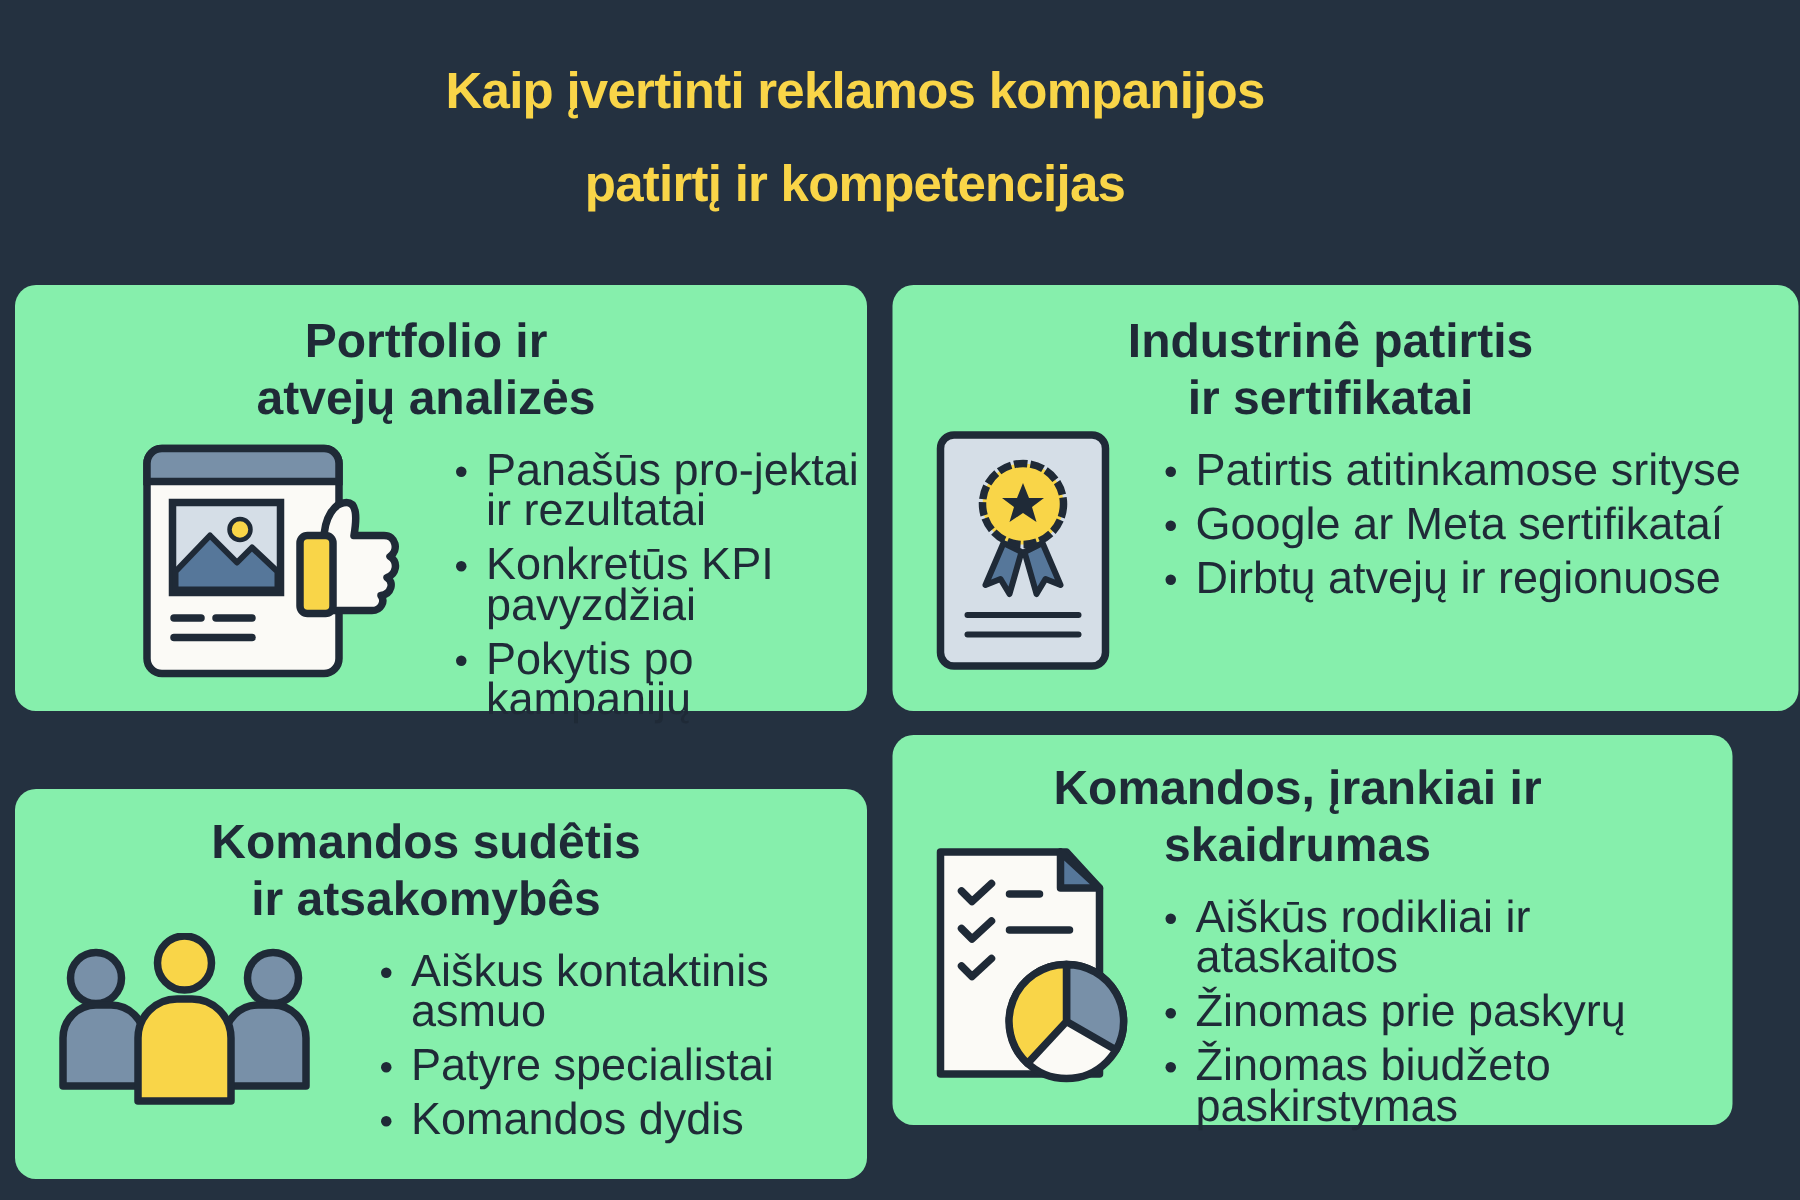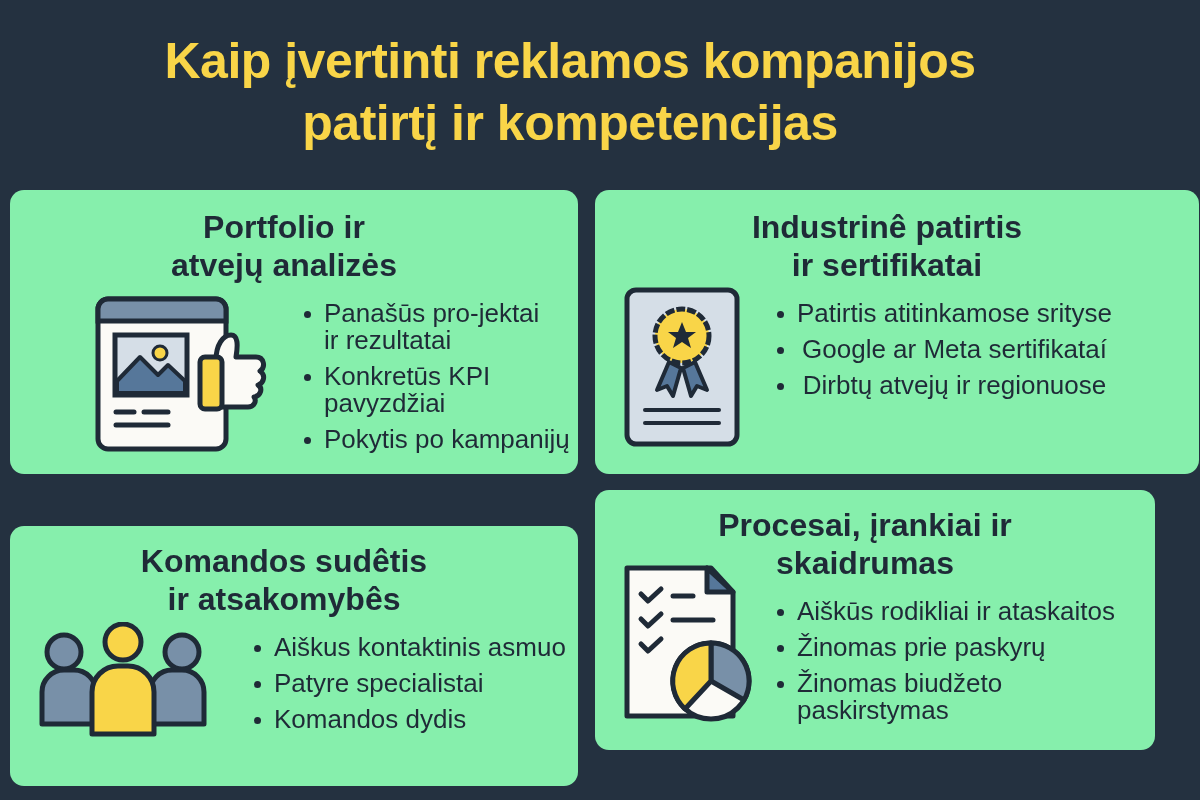--- a/index.html
+++ b/index.html
@@ -5,36 +5,36 @@
   html, body { margin:0; padding:0; }
   body {
     width:1200px; height:800px; overflow:hidden;
     background:#243140;
     font-family:"Liberation Sans", "DejaVu Sans", sans-serif;
     position:relative;
   }
   .title {
     position:absolute; left:0; top:30px; width:1140px;
     text-align:center; color:#F9D548;
-    font-weight:bold; font-size:50px; line-height:62px;
+    font-weight:bold; font-size:34px; line-height:62px;
     letter-spacing:-0.5px;
   }
   .title .l2 { display:block; }
   .card {
     position:absolute; background:#86efac; border-radius:14px;
     color:#1F2A37;
   }
   .card h2 {
     margin:0; position:absolute; left:0; right:0; text-align:center;
     font-size:32px; line-height:38px; font-weight:bold; color:#1F2A37;
   }
   .card h2 span { display:block; }
   .bullets { position:absolute; margin:0; padding:0; list-style:none; }
   .bullets li {
-    position:relative; padding-left:24px; font-size:26px; line-height:27px;
+    position:relative; padding-left:24px; font-size:30px; line-height:27px;
     color:#1F2A37; margin-bottom:9px;
   }
   .bullets li::before {
     content:""; position:absolute; left:4px; top:11px;
     width:7px; height:7px; border-radius:50%; background:#1F2A37;
   }
   .icon { position:absolute; }
 </style>
 </head>
 <body>
@@ -75,21 +75,21 @@
   </h2>
   <svg class="icon" style="left:28px; top:96px;" width="120" height="162" viewBox="0 0 120 162">
     <rect x="4" y="4" width="110" height="154" rx="9" fill="#D5DEE7" stroke="#1F2A37" stroke-width="5"></rect>
     <path d="M46 76 L34 104 L44 100 L50 110 L58 82 Z" fill="#56779A" stroke="#1F2A37" stroke-width="4" stroke-linejoin="round"></path>
     <path d="M72 76 L84 104 L74 100 L68 110 L60 82 Z" fill="#56779A" stroke="#1F2A37" stroke-width="4" stroke-linejoin="round"></path>
     <circle cx="59" cy="50" r="27" fill="#F9D548" stroke="#1F2A37" stroke-width="5" stroke-dasharray="9 2"></circle>
     <path d="M59 36 L63 46 L73 46 L65 52 L68 62 L59 56 L50 62 L53 52 L45 46 L55 46 Z" fill="#1F2A37"></path>
     <line x1="22" y1="124" x2="96" y2="124" stroke="#1F2A37" stroke-width="4" stroke-linecap="round"></line>
     <line x1="22" y1="137" x2="96" y2="137" stroke="#1F2A37" stroke-width="4" stroke-linecap="round"></line>
   </svg>
-  <ul class="bullets" style="left:178px; top:110px;text-align:center;">
+  <ul class="bullets" style="left:178px; top:110px;">
     <li>Patirtis atitinkamose srityse</li>
     <li>Google ar Meta sertifikataí</li>
     <li>Dirbtų atvejų ir regionuose</li>
   </ul>
 </div>
 
 <div class="card" style="left:10px; top:490px; width:568px; height:260px;margin-top:36px;">
   <h2 style="top:16px; left:-20px;">
     <span>Komandos sudêtis</span>
     <span>ir atsakomybês</span>
@@ -104,21 +104,21 @@
   </svg>
   <ul class="bullets" style="left:240px; top:108px;">
     <li>Aiškus kontaktinis asmuo</li>
     <li>Patyre specialistai</li>
     <li>Komandos dydis</li>
   </ul>
 </div>
 
 <div class="card" style="left:595px; top:490px; width:560px; height:260px;">
   <h2 style="top:16px; left:-20px;">
-    <span>Procesai, įrankiai ir</span>
+    <span>Komandos, įrankiai ir</span>
     <span>skaidrumas</span>
   </h2>
   <svg class="icon" style="left:28px; top:74px;" width="130" height="164" viewBox="0 0 130 164">
     <path d="M4 4 H88 L110 28 V152 H4 Z" fill="#FBFAF6" stroke="#1F2A37" stroke-width="5" stroke-linejoin="round"></path>
     <path d="M84 4 V28 H110 Z" fill="#56779A" stroke="#1F2A37" stroke-width="5" stroke-linejoin="round"></path>
     <path d="M18 30 l7 7 l13 -12" fill="none" stroke="#1F2A37" stroke-width="5" stroke-linecap="round" stroke-linejoin="round"></path>
     <path d="M18 55 l7 7 l13 -12" fill="none" stroke="#1F2A37" stroke-width="5" stroke-linecap="round" stroke-linejoin="round"></path>
     <path d="M18 80 l7 7 l13 -12" fill="none" stroke="#1F2A37" stroke-width="5" stroke-linecap="round" stroke-linejoin="round"></path>
     <line x1="50" y1="32" x2="70" y2="32" stroke="#1F2A37" stroke-width="5" stroke-linecap="round"></line>
     <line x1="50" y1="56" x2="90" y2="56" stroke="#1F2A37" stroke-width="5" stroke-linecap="round"></line>

